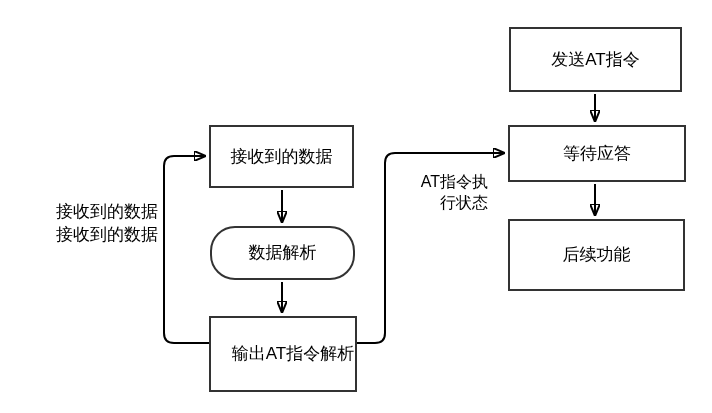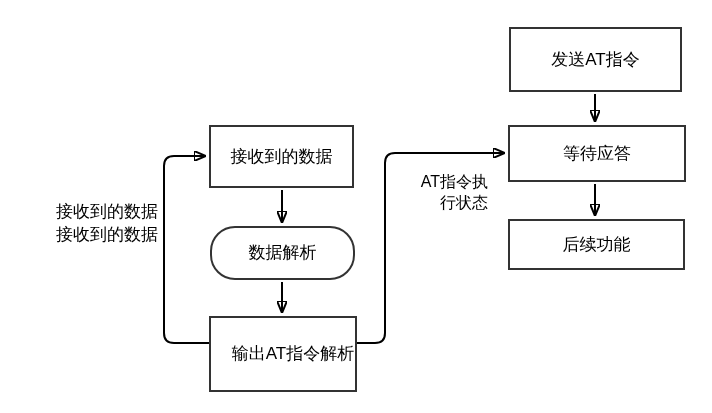--- a/index.html
+++ b/index.html
@@ -24,21 +24,21 @@
     font-size: 17px;
     line-height: 22px;
     text-align: right;
     white-space: nowrap;
   }
   #node-receive { left: 209px; top: 125px; width: 145px; height: 63px; }
   #node-parse   { left: 210px; top: 226px; width: 145px; height: 54px; border-radius: 25px; }
   #node-output  { left: 209px; top: 316px; width: 148px; height: 76px; padding-left: 20px; }
   #node-send    { left: 509px; top:  27px; width: 173px; height: 65px; }
   #node-wait    { left: 508px; top: 125px; width: 178px; height: 57px; }
-  #node-follow  { left: 508px; top: 219px; width: 177px; height: 51px; }
+  #node-follow  { left: 508px; top: 219px; width: 177px; height: 72px; }
   .note {
     position: absolute;
     text-align: right;
     font-size: 17px;
     line-height: 23px;
     white-space: nowrap;
   }
   #side-note  { left: 10px;  top: 200px; width: 148px; }
   #edge-label { left: 396px; top: 171px; width: 92px; font-size: 16px; line-height: 21px; }
   .note span, .node span { display: block; }

